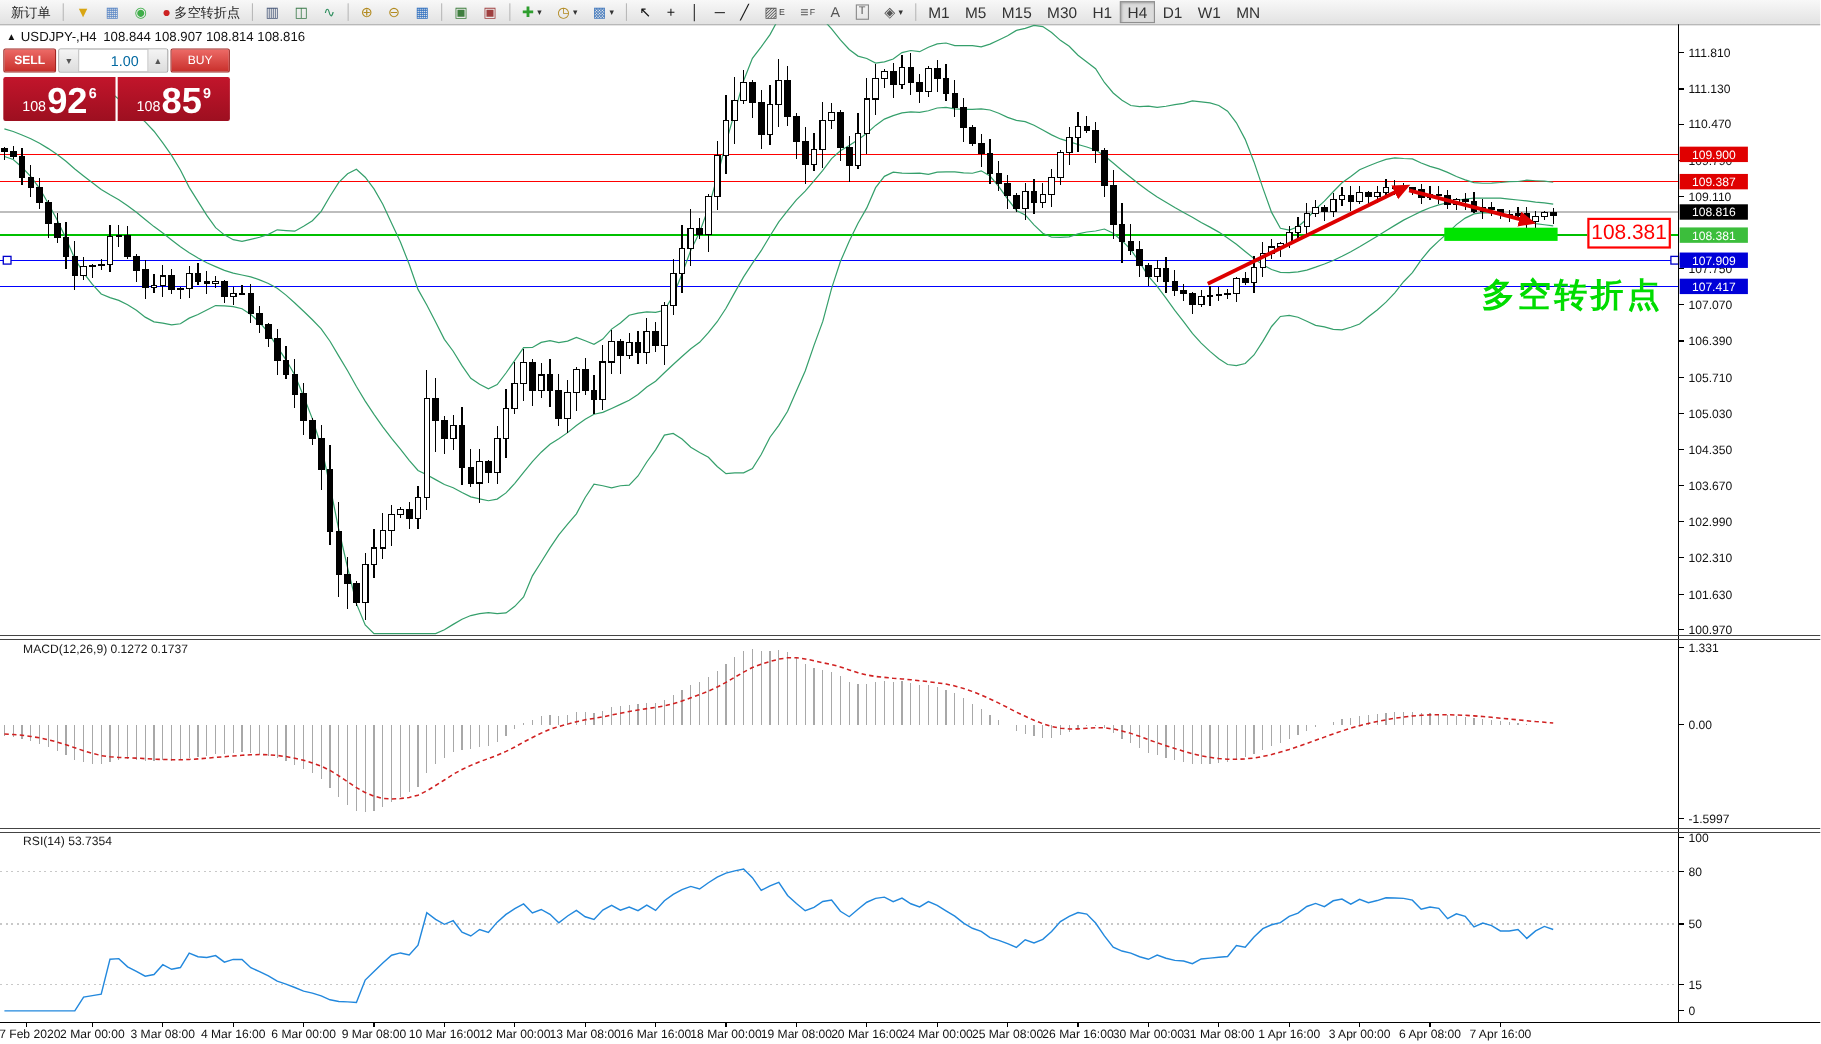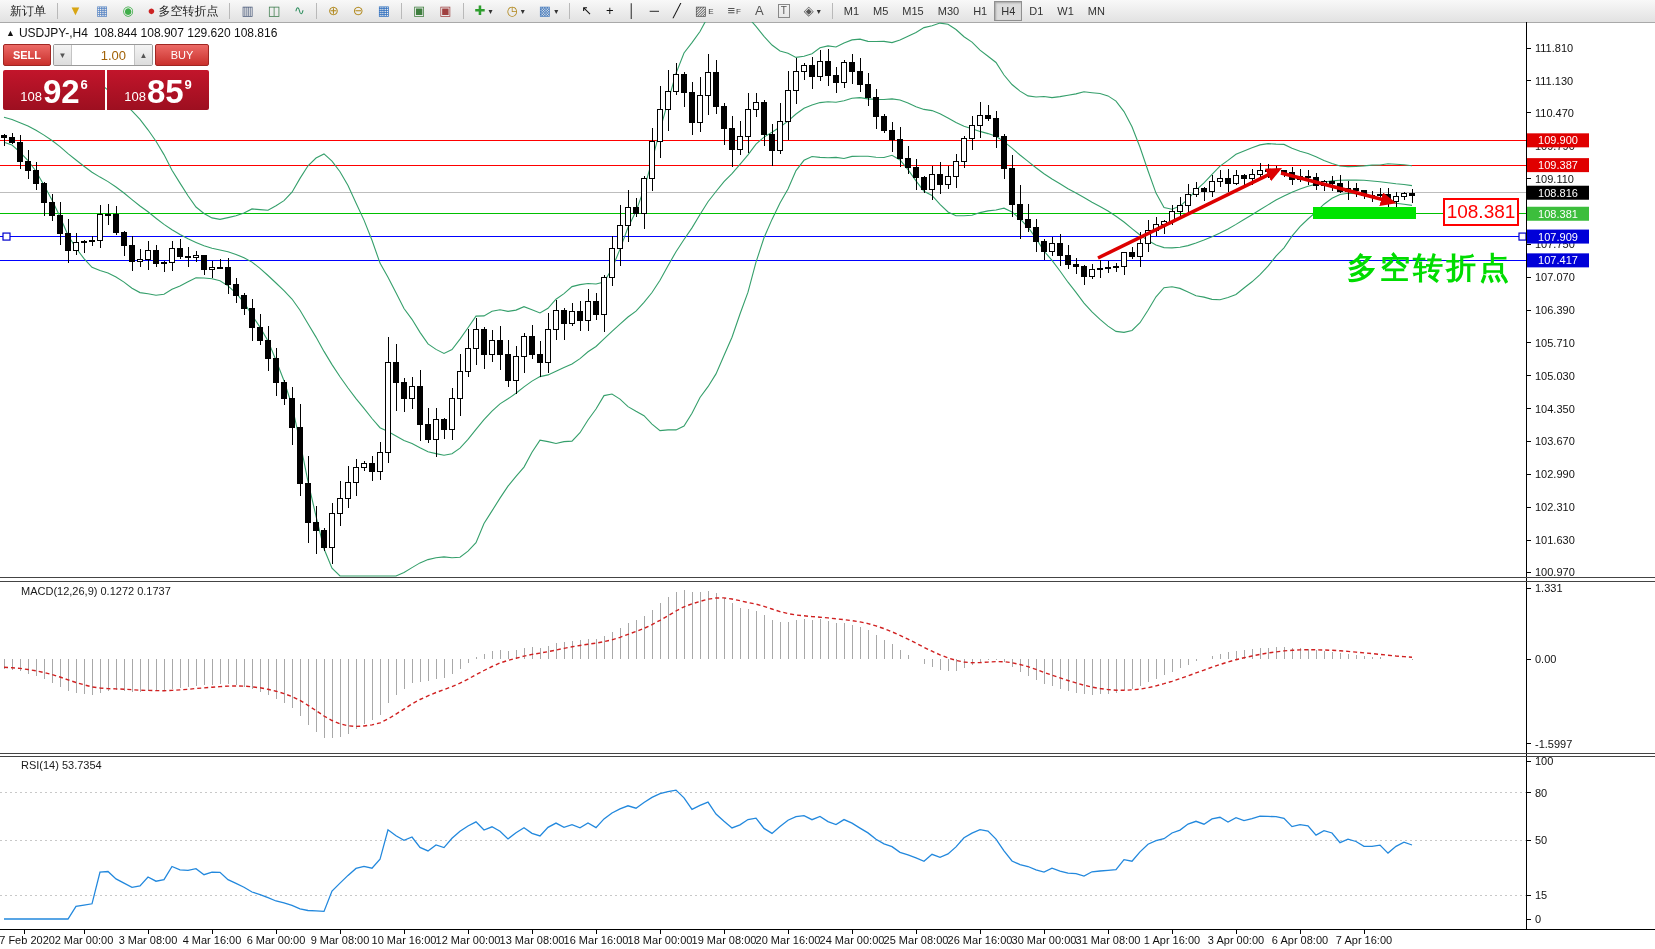--- a/index.html
+++ b/index.html
@@ -8,39 +8,39 @@
   
   #toolbar{position:absolute;left:0;top:0;width:1655px;height:22px;
     background:linear-gradient(#f8f8f8,#e2e2e2);border-bottom:1px solid #a9a9a9;
     display:flex;align-items:center;font-size:12px;color:#222;user-select:none;}
   .tb-item{display:flex;align-items:center;height:20px;padding:0 5px;margin:0 1px;border:1px solid transparent;cursor:default;}
   .tb-glyph{font-size:13px;line-height:20px;}
   .tb-label{margin-left:3px;font-size:12px;}
   .tb-sub{font-size:8px;margin-left:1px;color:#444;}
   .tb-caret{font-size:8px;color:#333;margin-left:3px;}
   .tb-sep{width:1px;height:16px;background:#b9b9b9;margin:0 4px;}
-  .tf-btn{height:18px;padding:0 6px;display:flex;align-items:center;font-size:11px;color:#333;border:1px solid transparent;}
+  .tf-btn{height:18px;padding:0 6px;display:flex;align-items:center;font-size:14px;color:#333;border:1px solid transparent;}
   .tf-btn.active{border:1px solid #8f8f8f;background:#dcdcdc;box-shadow:inset 1px 1px 2px rgba(0,0,0,.25);}
   
   #symbol-header{position:absolute;left:6px;top:26px;font-size:12px;color:#111;display:flex;align-items:center;}
   #symbol-header .tri{font-size:9px;margin-right:4px;color:#111;}
   #symbol-header .ohlc{margin-left:6px;}
   
   #trade-panel{position:absolute;left:3px;top:44px;width:206px;}
   #tp-row1{display:flex;height:22px;}
   .tp-btn{color:#fff;font-size:11px;display:flex;align-items:center;justify-content:center;
     background:linear-gradient(#ec6a66,#c9302c);border:1px solid #a02622;border-radius:2px;cursor:pointer;}
   #tp-sell{width:46px;font-weight:bold;}
   #tp-buy{width:52px;}
   #tp-stepper{flex:1;display:flex;margin:0 2px;border:1px solid #9a9a9a;background:#fff;border-radius:2px;}
   .tp-spin{width:17px;display:flex;align-items:center;justify-content:center;font-size:8px;color:#555;
     background:linear-gradient(#f4f4f4,#dddddd);cursor:pointer;}
   .tp-spin.left{border-right:1px solid #c4c4c4;}
   .tp-spin.right{border-left:1px solid #c4c4c4;}
-  #tp-volume{flex:1;font-size:13px;color:#a16207;display:flex;align-items:center;justify-content:flex-end;padding-right:8px;}
+  #tp-volume{flex:1;font-size:13px;color:#0369a1;display:flex;align-items:center;justify-content:flex-end;padding-right:8px;}
   #tp-row2{display:flex;margin-top:4px;height:40px;}
   .tp-price{flex:1;background:linear-gradient(#c2152b,#9d0f20);color:#fff;display:flex;align-items:flex-end;justify-content:center;
     padding-bottom:2px;cursor:pointer;}
   .tp-price.sell{margin-right:1px;border-radius:2px 0 0 2px;}
   .tp-price.buy{margin-left:1px;border-radius:0 2px 2px 0;}
   .tp-small{font-size:13px;margin-bottom:4px;}
   .tp-big{font-size:33px;font-weight:bold;line-height:33px;margin:0 1px;}
   .tp-sup{font-size:13px;font-weight:bold;margin-bottom:16px;}
   
   .pane-label{position:absolute;left:6px;font-size:11px;color:#1a1a1a;padding-left:15px;}
@@ -847,21 +847,21 @@
         <line x1="1300" y1="930" x2="1300" y2="934" stroke="#000" shape-rendering="crispEdges"></line>
         <text x="1300" y="944" font-size="11" fill="#111" text-anchor="middle">6 Apr 08:00</text>
         <line x1="1364" y1="930" x2="1364" y2="934" stroke="#000" shape-rendering="crispEdges"></line>
         <text x="1364" y="944" font-size="11" fill="#111" text-anchor="middle">7 Apr 16:00</text>
       </g>
     </svg>
 
   <div id="symbol-header">
     <span class="tri">▲</span>
     <span>USDJPY-,H4</span>
-    <span class="ohlc">108.844 108.907 129.620 108.816</span>
+    <span class="ohlc">108.844 108.907 108.814 108.816</span>
   </div>
 
   <div id="trade-panel">
     <div id="tp-row1">
       <div id="tp-sell" class="tp-btn">SELL</div>
       <div id="tp-stepper">
         <div class="tp-spin left">▼</div>
         <div id="tp-volume">1.00</div>
         <div class="tp-spin right">▲</div>
       </div>

